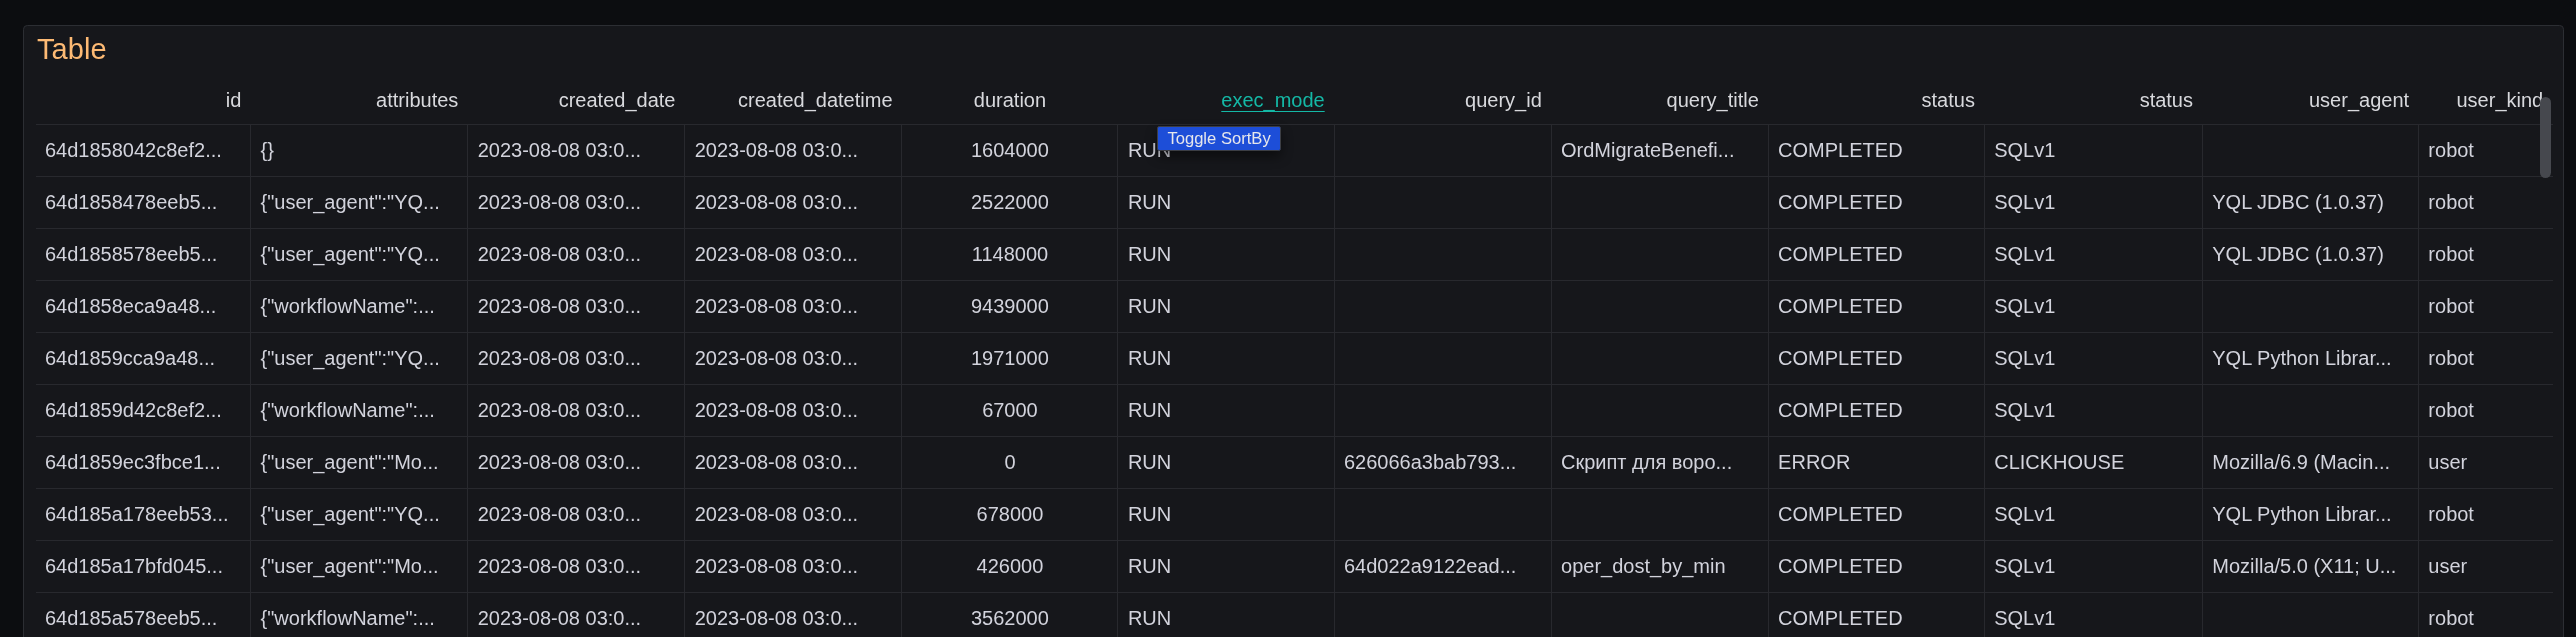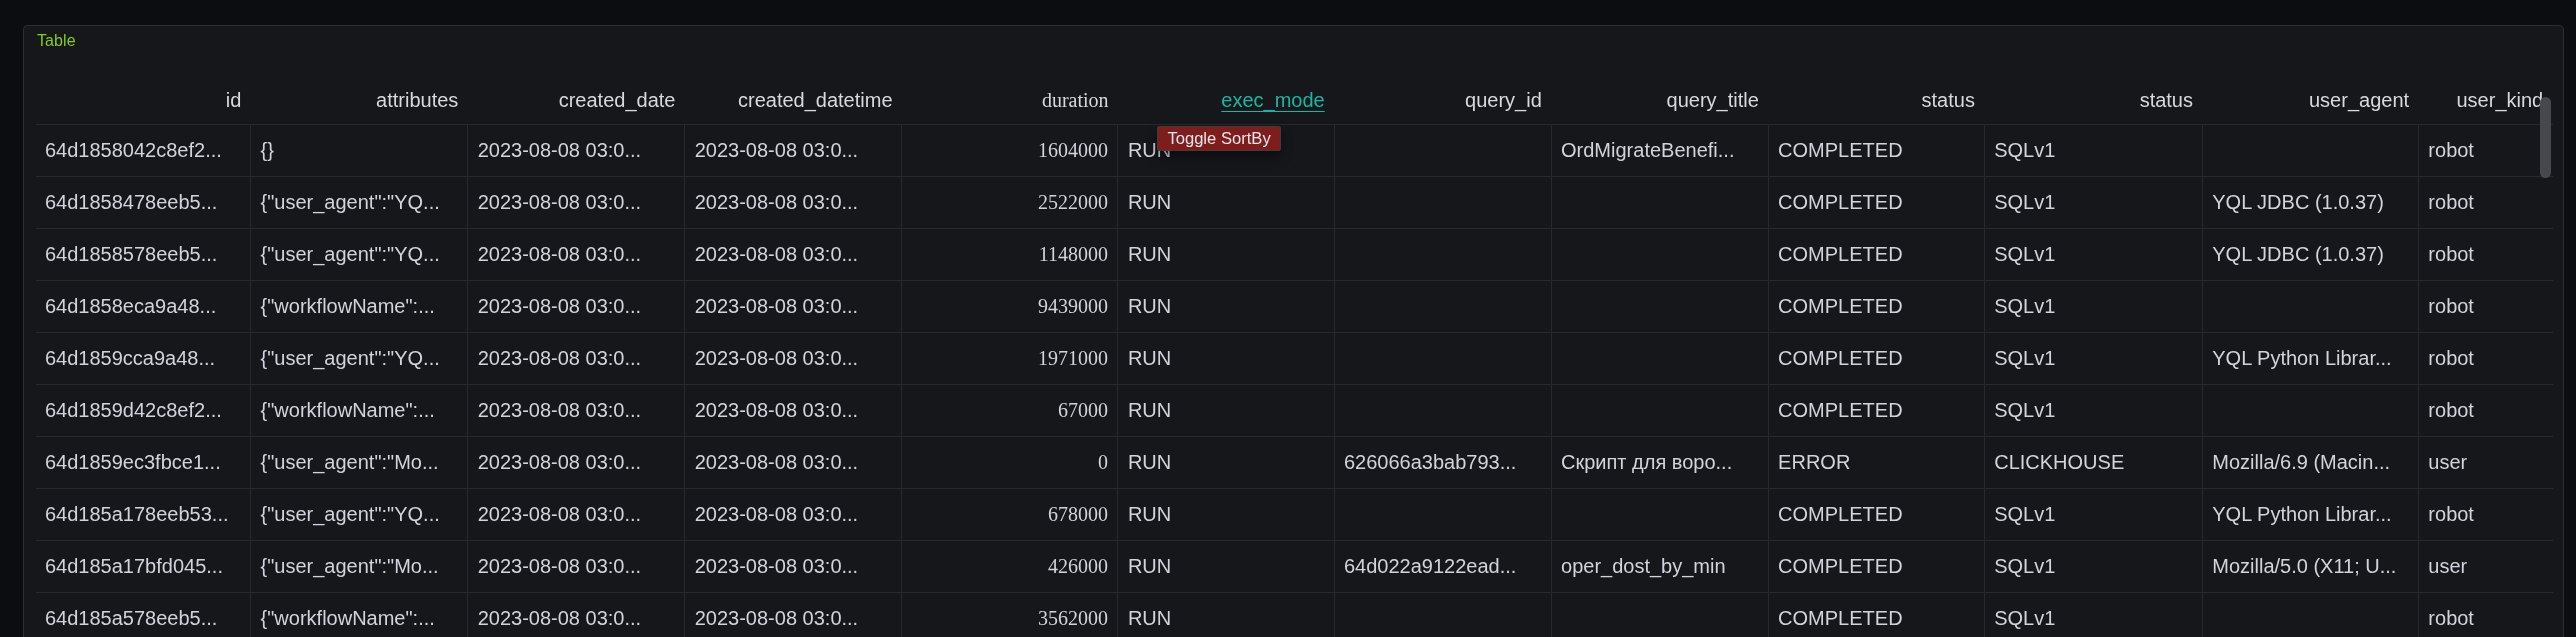--- a/index.html
+++ b/index.html
@@ -13,25 +13,25 @@
   .panel {
     position: absolute;
     left: 23px; top: 24.6px;
     width: 2541px; height: 650px;
     background: #16171b;
     border: 0.7px solid #2c2e33;
     border-radius: 4.3px;
   }
   .panel-title {
     position: absolute;
-    left: 13px; top: 2px;
-    font-size: 16px;
+    left: 13px; top: 10px;
+    font-size: 29px;
     font-weight: 500;
     line-height: 26px;
-    color: #84cc16;
+    color: #fdba74;
     letter-spacing: 0.1px;
   }
   
   table.data-table {
     position: absolute;
     left: 11.6px; top: 51px;
     border-collapse: collapse;
     table-layout: fixed;
     width: 2517px;
   }
@@ -56,26 +56,26 @@
     text-decoration-thickness: 1.4px;
     text-underline-offset: 4.3px;
   }
   .data-table td {
     color: #d2d3dc;
     border-top: 0.7px solid rgba(204,204,220,0.10);
   }
   .data-table td:not(:first-child) {
     border-left: 0.7px solid rgba(204,204,220,0.10);
   }
-  .data-table th.align-right, .data-table td.align-right { text-align: right; font-family: Liberation Serif, serif; }
+  .data-table th.align-right, .data-table td.align-right { text-align: center; }
   
   .tooltip {
     position: absolute;
     left: 1157px; top: 126px;
-    background: #7f1d1d;
+    background: #1d4ed8;
     border: 0.7px solid #3c3e44;
     border-radius: 2.2px;
     padding: 2.2px 9.4px;
     font-size: 16.6px;
     line-height: 19px;
     color: #e6e7ec;
     box-shadow: 0 5.8px 11.6px rgba(0,0,0,0.45);
     z-index: 20;
     white-space: nowrap;
   }

